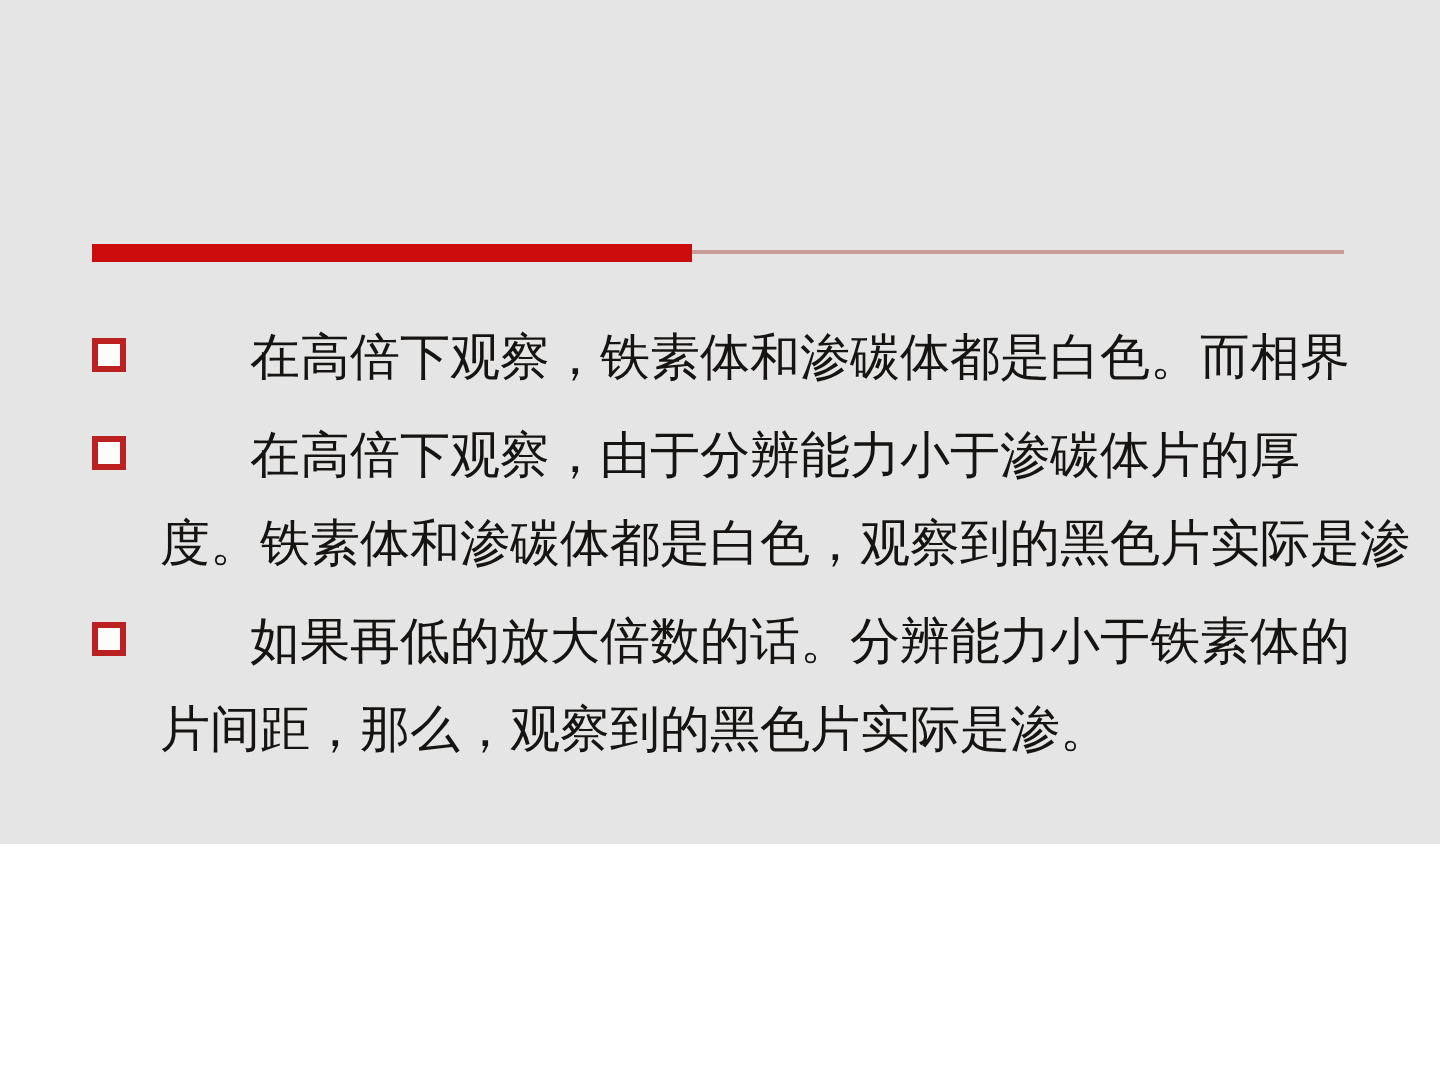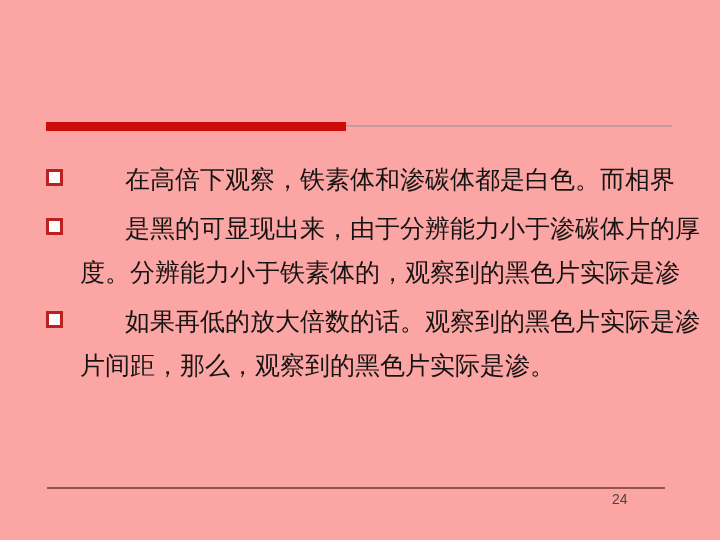--- a/index.html
+++ b/index.html
@@ -3,22 +3,22 @@
   <meta charset="utf-8">
   <style>
     html, body {
       margin: 0;
       padding: 0;
       background: #ffffff;
     }
     .slide {
       position: relative;
       width: 720px;
-      height: 540px;
-      background: #fca5a5;
+      height: 422px;
+      background: #e5e5e5;
       overflow: hidden;
       font-family: "Liberation Serif", serif;
     }
     
     .top-bar-thick {
       position: absolute;
       left: 46px;
       top: 122px;
       width: 300px;
       height: 9px;
@@ -94,29 +94,29 @@
     <div class="bullet">
       <span class="bullet-square"></span>
       <div class="bullet-text">
         <div class="line indent">在高倍下观察，铁素体和渗碳体都是白色。而相界</div>
       </div>
     </div>
 
     <div class="bullet">
       <span class="bullet-square"></span>
       <div class="bullet-text">
-        <div class="line indent">是黑的可显现出来，由于分辨能力小于渗碳体片的厚</div>
-        <div class="line">度。分辨能力小于铁素体的，观察到的黑色片实际是渗</div>
+        <div class="line indent">在高倍下观察，由于分辨能力小于渗碳体片的厚</div>
+        <div class="line">度。铁素体和渗碳体都是白色，观察到的黑色片实际是渗</div>
       </div>
     </div>
 
     <div class="bullet">
       <span class="bullet-square"></span>
       <div class="bullet-text">
-        <div class="line indent">如果再低的放大倍数的话。观察到的黑色片实际是渗</div>
+        <div class="line indent">如果再低的放大倍数的话。分辨能力小于铁素体的</div>
         <div class="line">片间距，那么，观察到的黑色片实际是渗。</div>
       </div>
     </div>
 
   </div>
 
   <div class="bottom-line"></div>
   <div class="page-number">24</div>
 
 </div>

